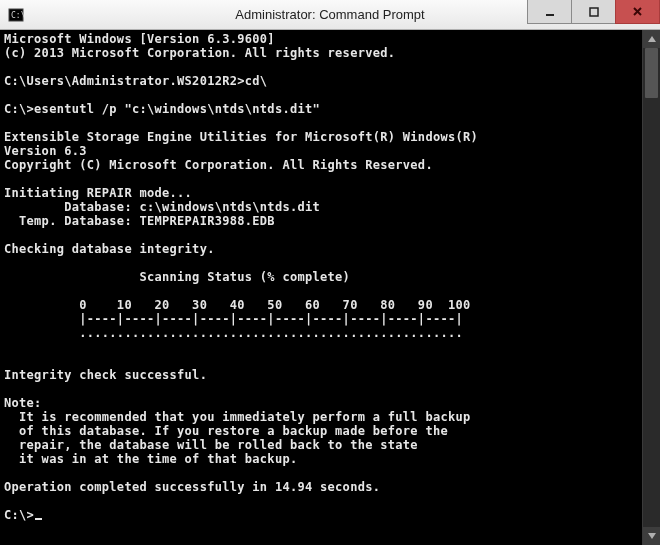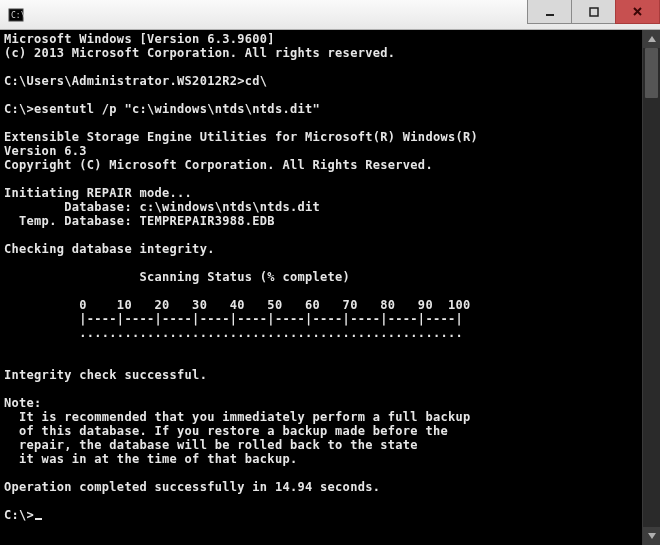--- a/index.html
+++ b/index.html
@@ -113,20 +113,21 @@
 </head>
 <body>
 
 <div class="titlebar">
   <div class="title-icon">
     <svg width="16" height="16" viewBox="0 0 16 16">
       <rect x="1" y="2" width="14" height="12" fill="#000" stroke="#444"></rect>
       <text x="3" y="11" font-size="8" fill="#ccc" font-family="monospace">C:\</text>
     </svg>
   </div>
+  <div class="title-text">Administrator: Command Prompt</div>
   <div class="win-controls">
     <div class="win-btn">
       <svg width="10" height="10">
           <line x1="1" y1="8" x2="9" y2="8" stroke="#222" stroke-width="2"></line>
         </svg>
     </div>
     <div class="win-btn">
       <svg width="10" height="10">
           <rect x="1" y="1" width="8" height="8" fill="none" stroke="#222" stroke-width="1.5"></rect>
         </svg>

